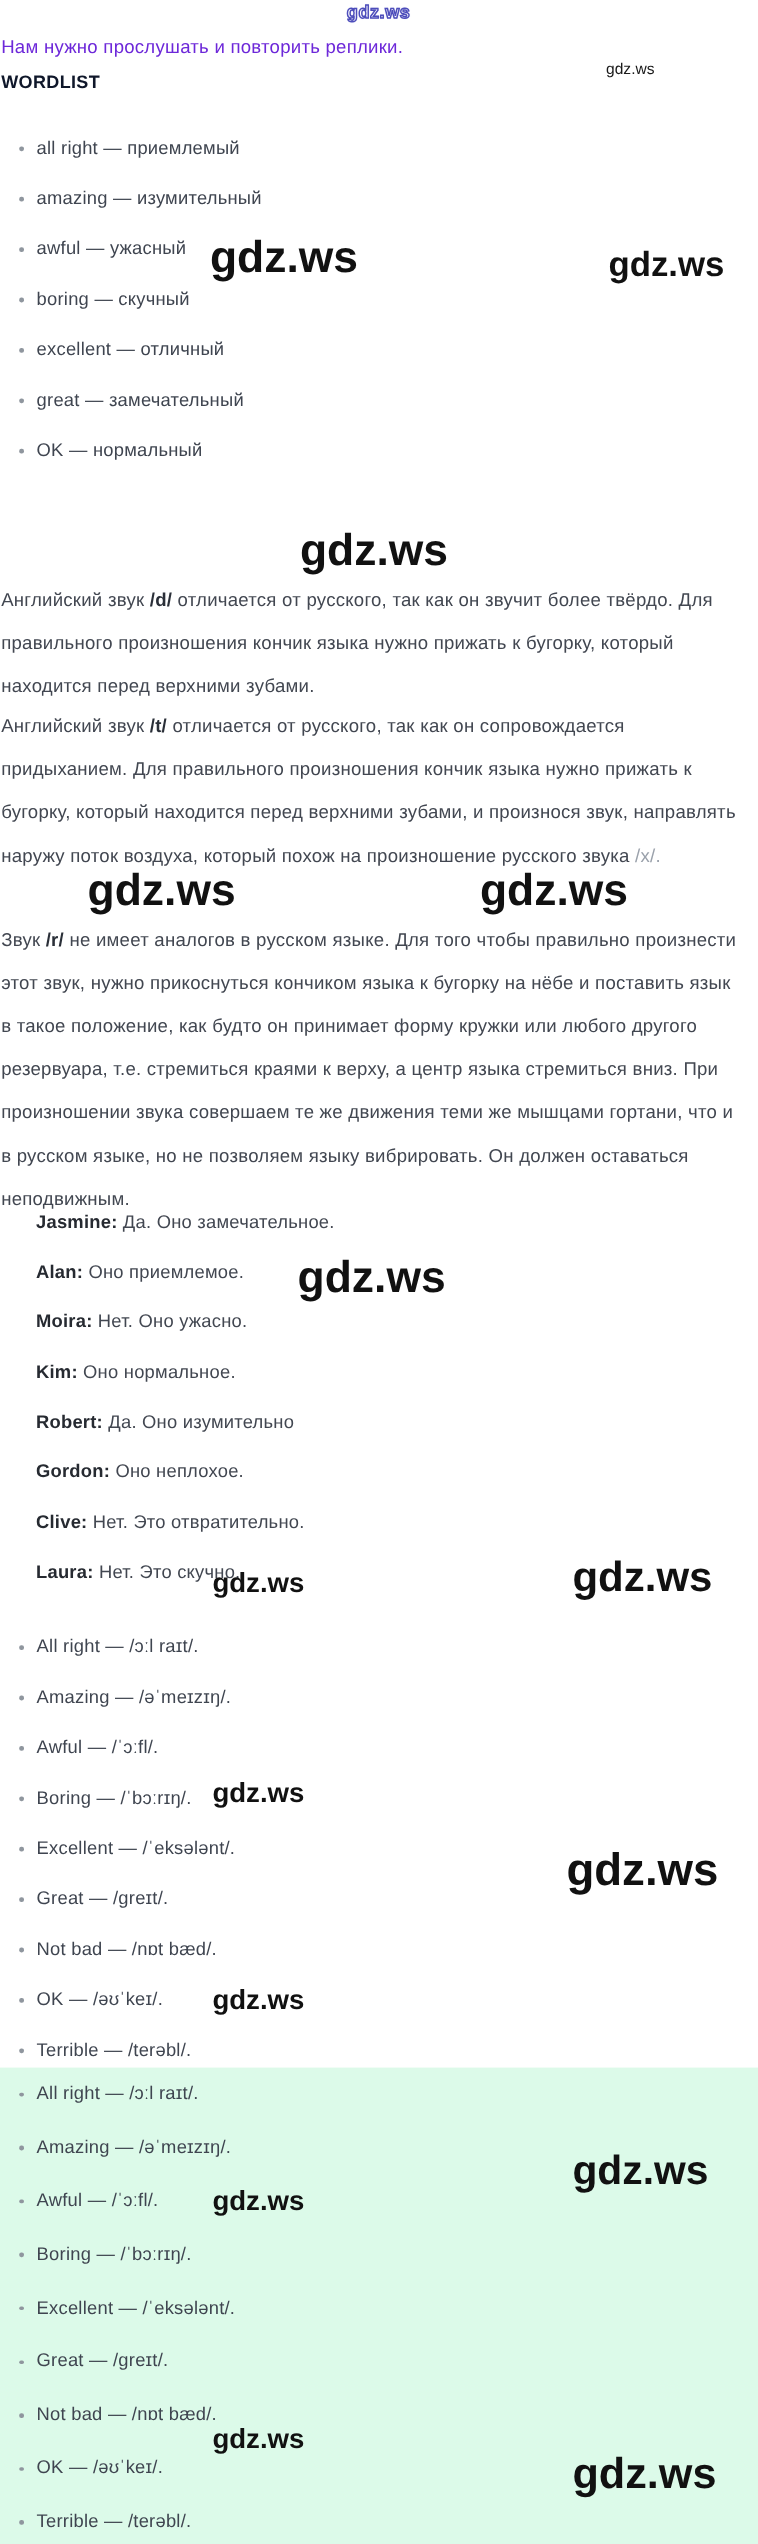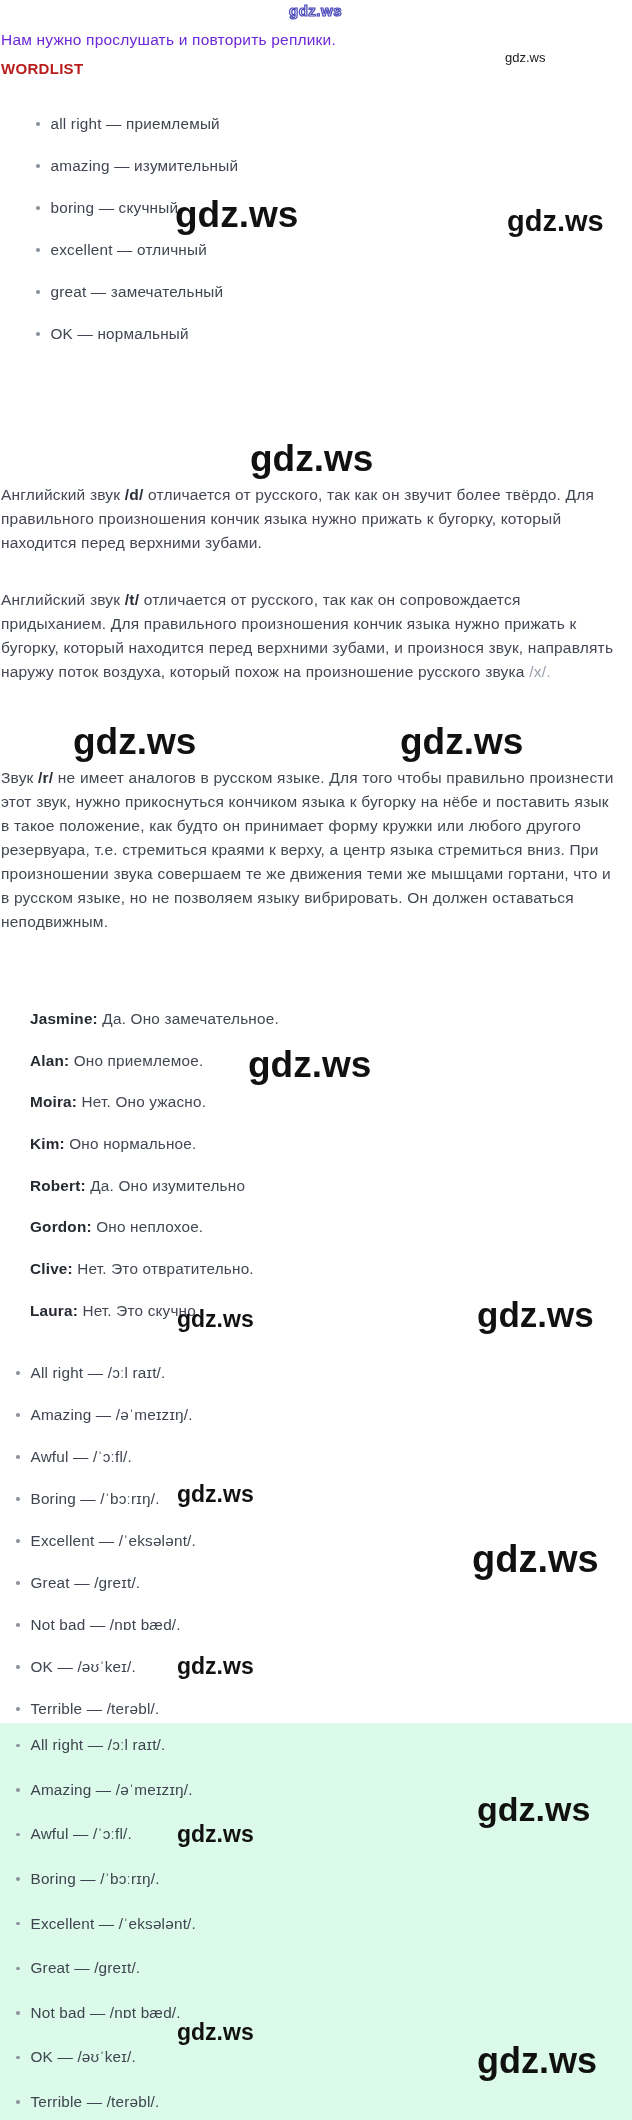--- a/index.html
+++ b/index.html
@@ -6,34 +6,34 @@
   .page{
     position:relative;width:632px;height:2120px;overflow:hidden;
     background:#ffffff;
     font-family:"Liberation Sans","DejaVu Sans",sans-serif;
     color:#424751;
   }
   .green-bg{position:absolute;left:0;top:1723px;width:632px;height:397px;background:#dcfae9;z-index:0;}
   .layer{position:relative;z-index:1;}
 
   .intro{position:absolute;left:1px;top:31px;font-size:15.5px;letter-spacing:.2px;color:#6d28d9;}
-  .wl-title{position:absolute;left:1px;top:60px;font-size:15px;font-weight:800;letter-spacing:.3px;color:#b91c1c;}
+  .wl-title{position:absolute;left:1px;top:60px;font-size:15px;font-weight:800;letter-spacing:.3px;color:#0f172a;}
 
   ul.blist{list-style:none;margin:0;padding:0;position:absolute;left:0;width:632px;}
   ul.blist li{display:flex;align-items:center;}
   .wordlist{top:103px;}
-  .wordlist li{height:42px;padding-left:20px;}
+  .wordlist li{height:42px;}
   .translist{top:1352px;}
   .translist li{height:42px;}
   .translist-green{top:1723px;}
   .translist-green li{height:44.6px;}
   .dot{width:3.5px;height:3.5px;border-radius:50%;background:#8f969e;margin-left:16px;margin-right:11px;flex:0 0 auto;}
   .b-text{font-size:15.3px;letter-spacing:.2px;color:#3f4550;}
 
-  .para{position:absolute;left:1px;width:620px;margin:0;font-size:15.5px;line-height:24px;letter-spacing:.2px;color:#424751;}
+  .para{position:absolute;left:1px;width:620px;margin:0;font-size:15.5px;line-height:36px;letter-spacing:.2px;color:#424751;}
   .para-0{top:483px;}
   .para-1{top:588px;}
   .para-2{top:766px;}
   .seg-bold{font-weight:700;color:#2a2f38;}
   .seg-muted{color:#9aa1ab;}
 
   .dialogue{position:absolute;left:1px;top:998px;width:632px;margin-left:29px;}
   .dl-line{margin:0;height:41.7px;display:flex;align-items:center;font-size:15.3px;letter-spacing:.2px;color:#424751;}
   .dl-line b{color:#262a31;font-weight:700;white-space:pre;}
   .dl-line span{white-space:pre;}
@@ -59,20 +59,24 @@
     <div class="wl-title">WORDLIST</div>
 
     <ul class="blist wordlist">
         <li>
           <span class="dot"></span>
           <span class="b-text">all right — приемлемый</span>
         </li>
         <li>
           <span class="dot"></span>
           <span class="b-text">amazing — изумительный</span>
+        </li>
+        <li>
+          <span class="dot"></span>
+          <span class="b-text">awful — ужасный</span>
         </li>
         <li>
           <span class="dot"></span>
           <span class="b-text">boring — скучный</span>
         </li>
         <li>
           <span class="dot"></span>
           <span class="b-text">excellent — отличный</span>
         </li>
         <li>

